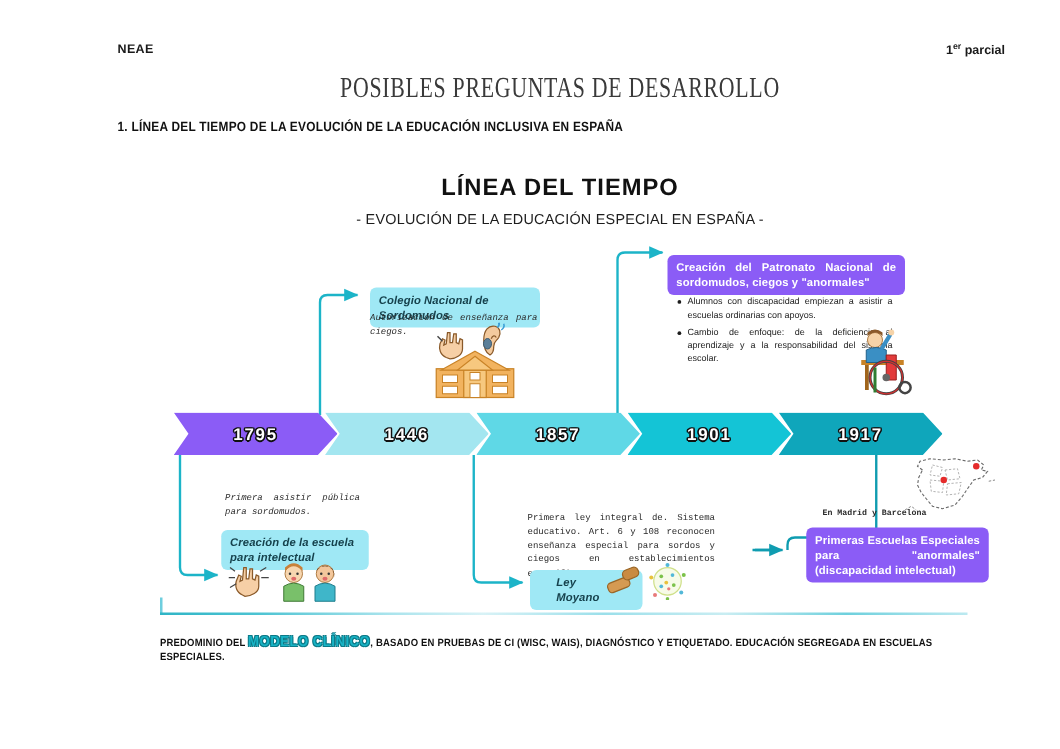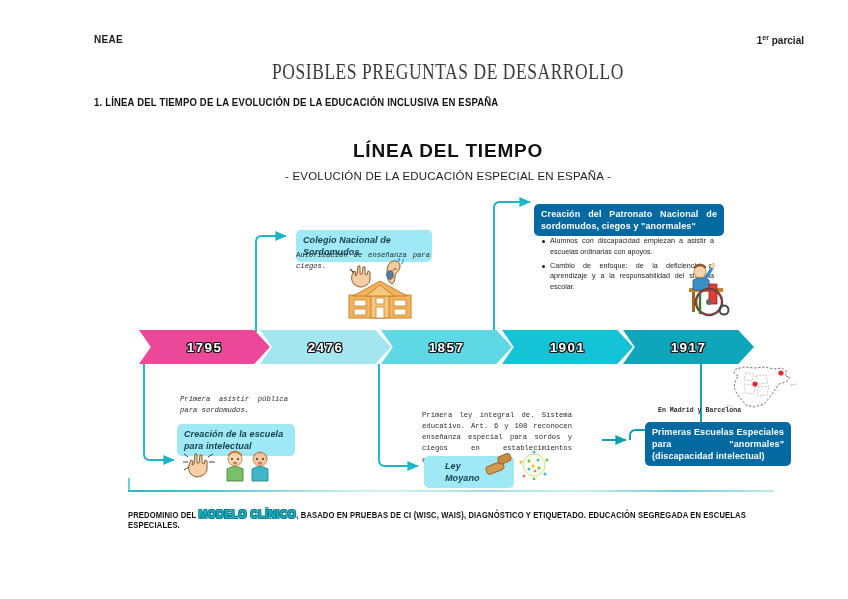--- a/index.html
+++ b/index.html
@@ -115,21 +115,21 @@
   .hl {
     position: absolute;
     border-radius: 5px;
     padding: 4px 7px;
     font-size: 9px;
     line-height: 1.35;
     font-weight: bold;
     letter-spacing: .1px;
   }
   .hl.light { background: #9fe8f5; color: #16424d; font-style: italic; }
-  .hl.teal  { background: #0369a1; color: #ffffff; }
+  .hl.teal  { background: #8b5cf6; color: #ffffff; }
 
   .body-txt {
     position: absolute;
     font-size: 7.2px;
     line-height: 1.55;
     color: #2b2b2b;
     text-align: justify;
     font-style: italic;
     font-family: Liberation Mono, monospace;
   }
@@ -235,25 +235,25 @@
 
     <path d="M120,364 L120,454 Q120,460 126,460 L150,460" fill="none" stroke="#1cb4c8" stroke-width="1.9" marker-end="url(#ah)"></path>
 
     <path d="M355,364 L355,460 Q355,466 361,466 L394,466" fill="none" stroke="#1cb4c8" stroke-width="1.9" marker-end="url(#ah)"></path>
 
     <path d="M677,364 L677,424 Q677,430 671,430 L612,430 Q606,430 606,436 L606,440" fill="none" stroke="#0f9cb0" stroke-width="1.9"></path>
     <path d="M580,440 L602,440" fill="none" stroke="#0f9cb0" stroke-width="1.9" marker-end="url(#ahd)"></path>
     <path d="M596,440 L578,440" fill="none" stroke="#0f9cb0" stroke-width="1.9"></path>
   </svg>
 
-  <div class="chev" style="left:115px; background:#ec4899;">
+  <div class="chev" style="left:115px; background:#8b5cf6;">
     <span>1795</span>
   </div>
   <div class="chev" style="left:236px; background:#a3e6f0;">
-    <span>2476</span>
+    <span>1446</span>
   </div>
   <div class="chev" style="left:357px; background:#5fd8e6;">
     <span>1857</span>
   </div>
   <div class="chev" style="left:478px; background:#14c4d6;">
     <span>1901</span>
   </div>
   <div class="chev" style="left:599px; background:#0fa6bb;">
     <span>1917</span>
   </div>

